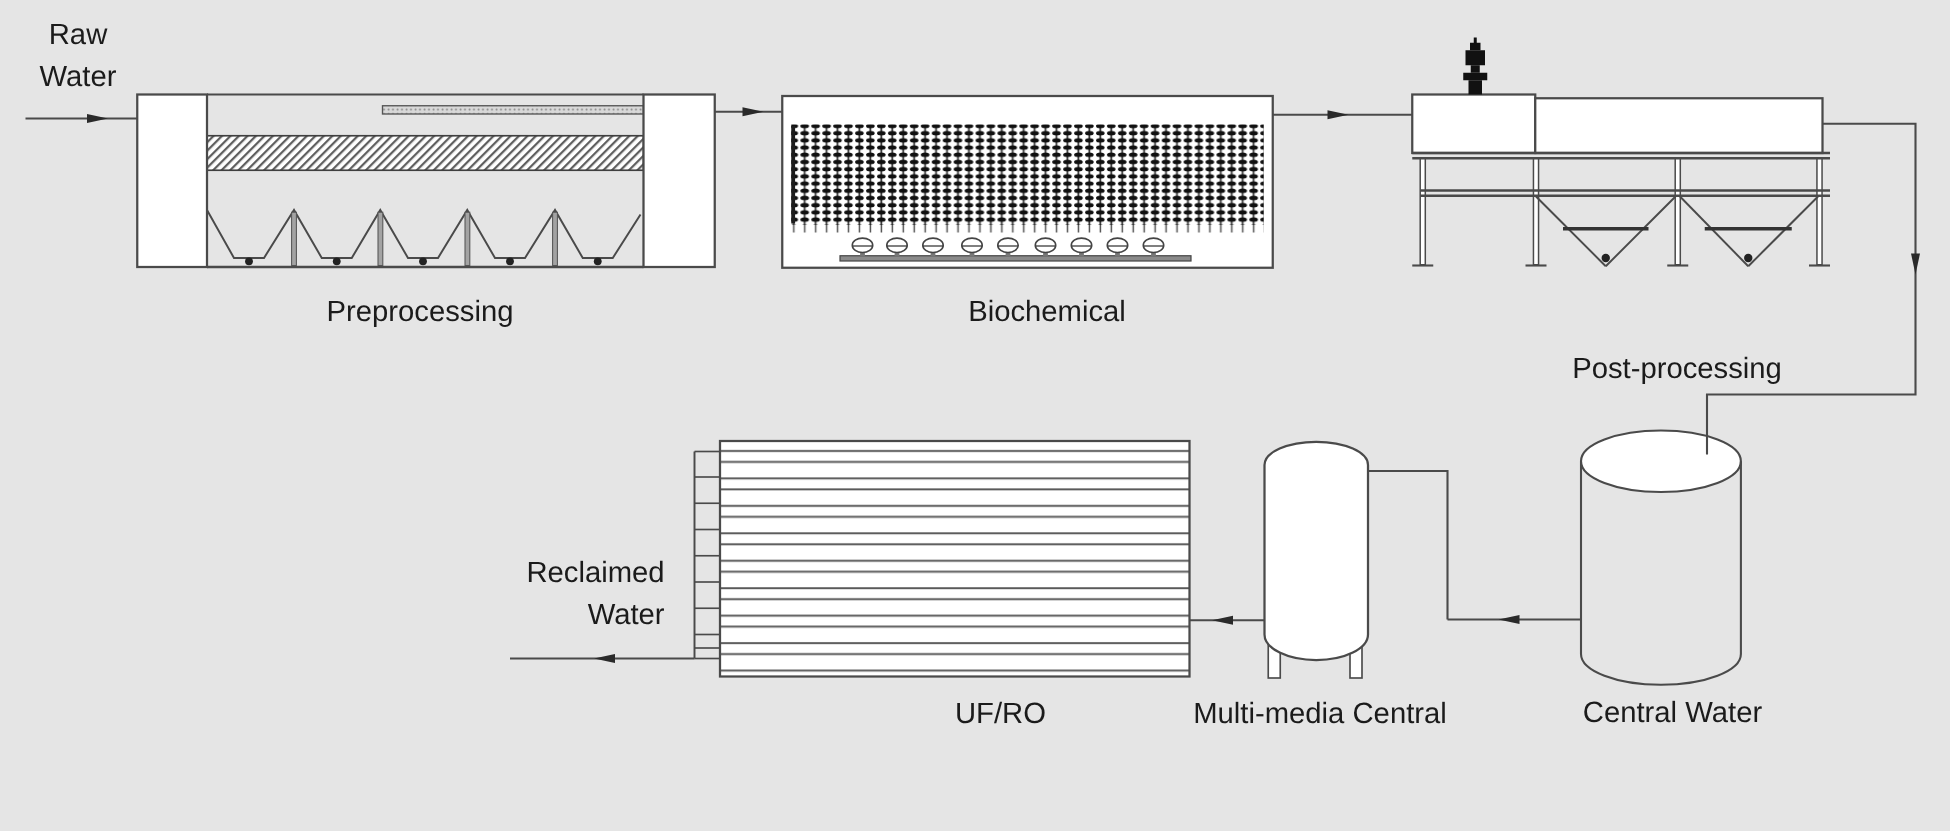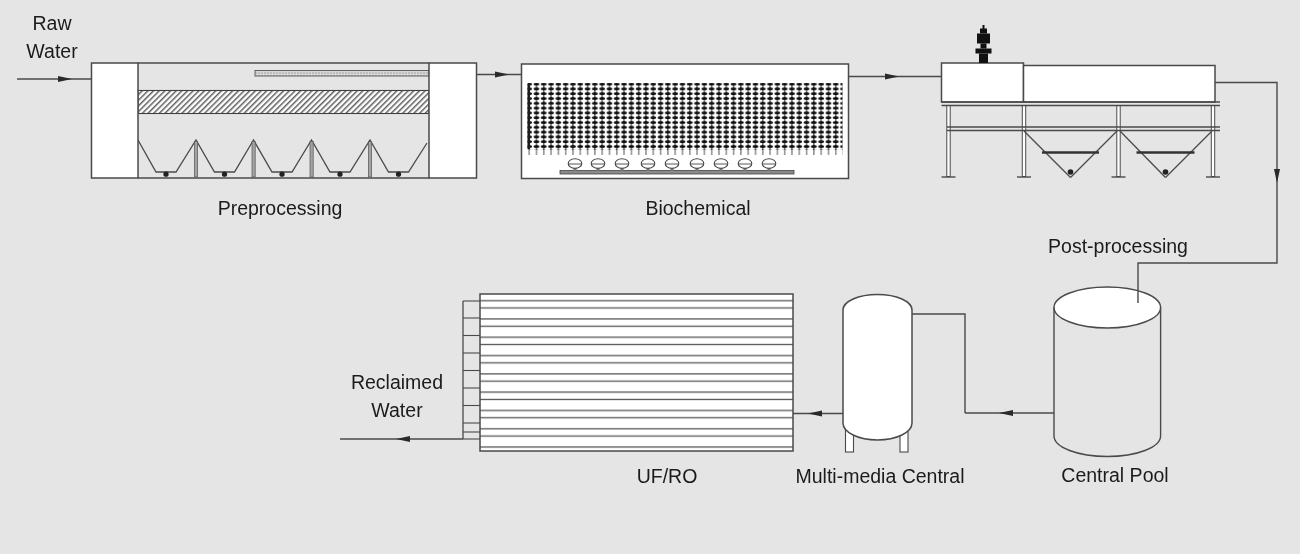--- a/index.html
+++ b/index.html
@@ -6,21 +6,21 @@
   #stage{
     position:relative;width:1300px;height:554px;background:#e5e5e5;overflow:hidden;
     font-family:"Liberation Sans",sans-serif;
   }
   #stage svg{position:absolute;left:0;top:0;}
   .lbl{
     position:absolute;font-size:19.5px;color:#1b1b1b;text-align:center;
     white-space:nowrap;transform:translateX(-50%);line-height:28px;
     font-family:"Liberation Sans",sans-serif;
   }
-  .lbl2{line-height:28px;}
+  .lbl2{line-height:28px;text-align:right;}
 </style>
 </head>
 <body>
 
 <div id="stage">
 
 <svg width="1300" height="554" viewBox="0 0 1300 554">
   <defs>
     <pattern id="hatch" patternUnits="userSpaceOnUse" width="4" height="4" patternTransform="rotate(45)">
       <rect width="4" height="4" fill="#ffffff"></rect>
@@ -244,15 +244,15 @@
 
 <div class="lbl lbl2" style="left:397px;top:368px;">
   <div>Reclaimed</div>
   <div>Water</div>
 </div>
 
 <div class="lbl" style="left:667px;top:462px;">UF/RO</div>
 
 <div class="lbl" style="left:880px;top:462px;">Multi-media Central</div>
 
-<div class="lbl" style="left:1115px;top:461px;">Central Pool</div>
+<div class="lbl" style="left:1115px;top:461px;">Central Water</div>
 
 </div>
 
 </body></html>

